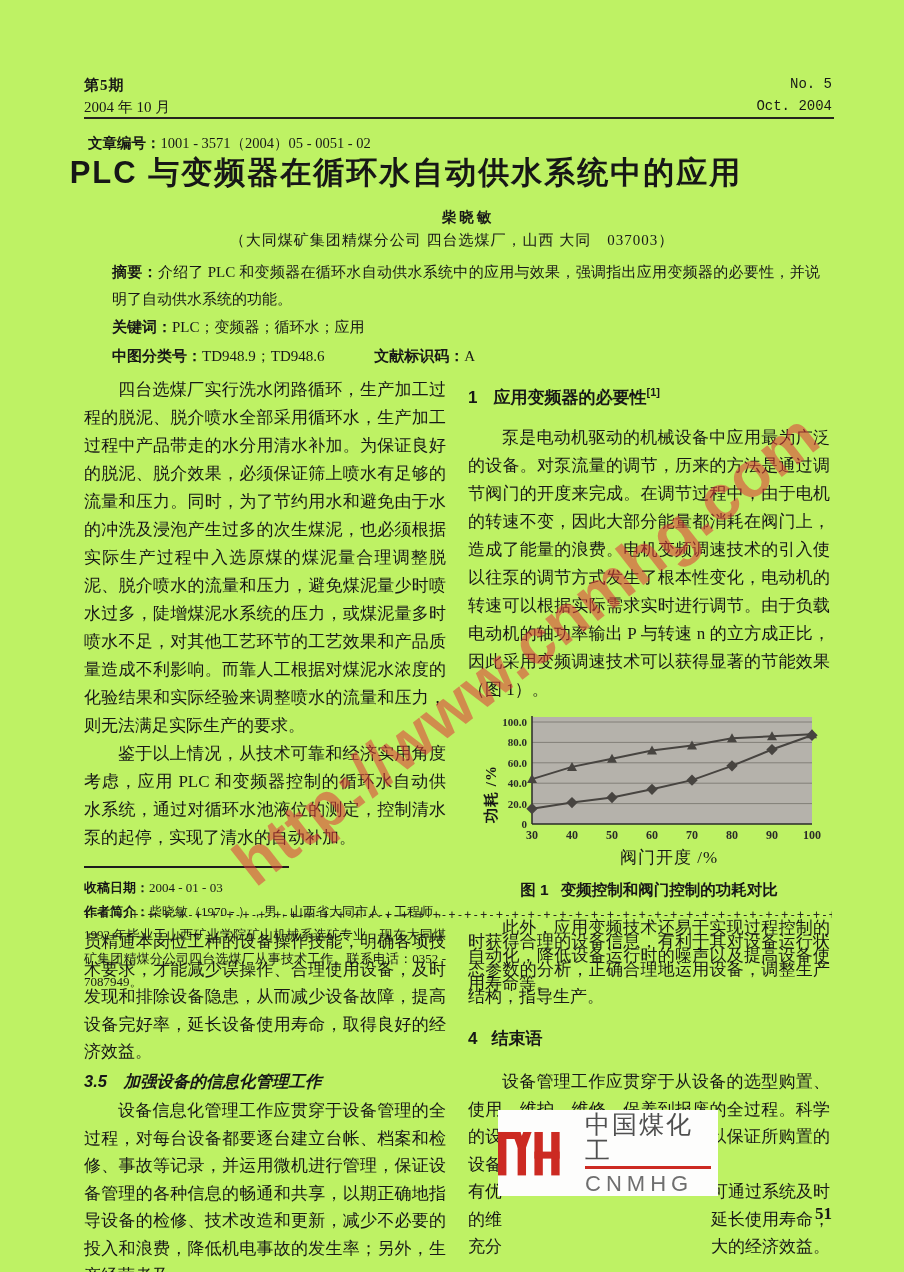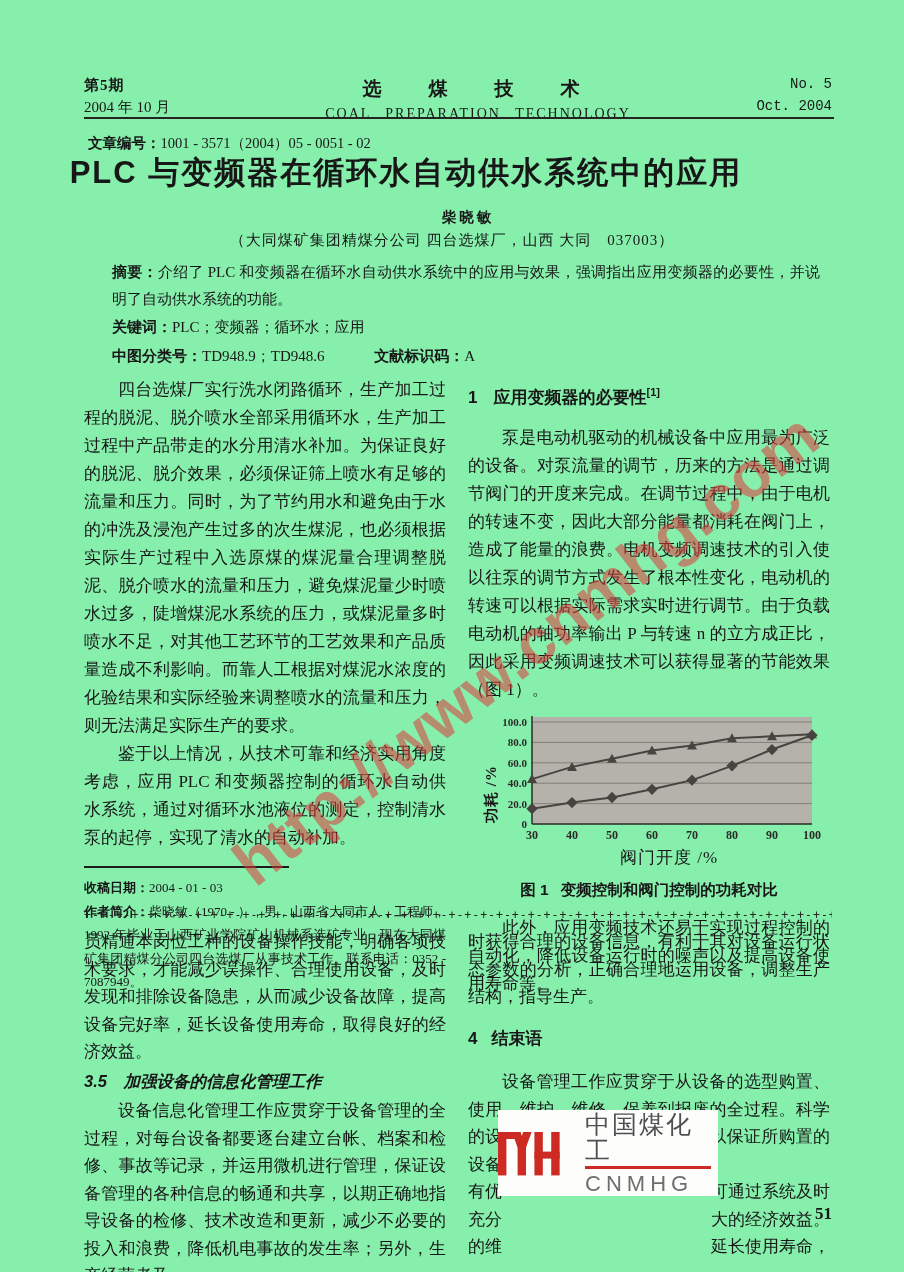--- a/index.html
+++ b/index.html
@@ -1,16 +1,16 @@
 <!DOCTYPE html>
 <html><head>
 <meta charset="utf-8">
 <style>
   html,body{margin:0;padding:0;background:#e8e8e6;}
-  .page{position:relative;width:904px;height:1272px;margin:0 auto;background:#86efac;
+  .page{position:relative;width:904px;height:1272px;margin:0 auto;background:#bef264;
         overflow:hidden;font-family:"Liberation Serif",serif;color:#171717;}
   
   .jheader{position:absolute;left:84px;top:76px;width:748px;display:flex;justify-content:space-between;}
   .jh-left{width:150px;text-align:left;}
   .jh-center{flex:1;text-align:center;}
   .jh-right{width:110px;text-align:right;}
   .jh-issue-cn{font-size:15px;font-weight:bold;letter-spacing:1px;}
   .jh-date-cn{font-size:15px;margin-top:3px;}
   .jh-title-cn{font-size:19px;font-weight:bold;letter-spacing:14px;}
   .jh-title-en{font-size:14px;letter-spacing:2px;word-spacing:9px;margin-top:4px;}
@@ -78,24 +78,20 @@
 </style>
 </head>
 <body>
 
 <div class="page">
 
   <div class="jheader">
     <div class="jh-left">
       <div class="jh-issue-cn">第5期</div>
       <div class="jh-date-cn">2004 年 10 月</div>
-    </div>
-    <div class="jh-center">
-      <div class="jh-title-cn">选　煤　技　术</div>
-      <div class="jh-title-en">COAL PREPARATION TECHNOLOGY</div>
     </div>
     <div class="jh-right">
       <div class="jh-en">No. 5</div>
       <div class="jh-en">Oct. 2004</div>
     </div>
   </div>
   <div class="head-rule"></div>
 
   <div class="art-no">
     <b>文章编号：</b><span>1001 - 3571（2004）05 - 0051 - 02</span>
@@ -200,26 +196,26 @@
     <p class="cont">时获得合理的设备信息，有利于其对设备运行状态参数的分析，正确合理地运用设备，调整生产结构，指导生产。</p>
     <div class="sub-h2">
       <span class="no">4</span><span>结束语</span>
     </div>
     <p class="ind">设备管理工作应贯穿于从设备的选型购置、使用、维护、维修、保养到报废的全过程。科学的设备管理方法的运用，不仅可以保证所购置的设备具</p>
     <div class="gap-row">
       <span>有优</span>
         <span>可通过系统及时</span>
     </div>
     <div class="gap-row">
+      <span>的维</span>
+        <span>延长使用寿命，</span>
+    </div>
+    <div class="gap-row">
       <span>充分</span>
         <span>大的经济效益。</span>
-    </div>
-    <div class="gap-row">
-      <span>的维</span>
-        <span>延长使用寿命，</span>
     </div>
   </div>
 
   <div class="logo">
     <svg width="64" height="72" viewBox="0 0 90 72">
       <g id="logo-glyphs" fill="#cc2a22">
         <rect x="0" y="6" width="12" height="62"></rect>
         <rect x="0" y="6" width="32" height="10"></rect>
         <polygon points="20,6 32,6 40,28 28,28"></polygon>
         <polygon points="48,6 36,6 28,28 40,28"></polygon>

